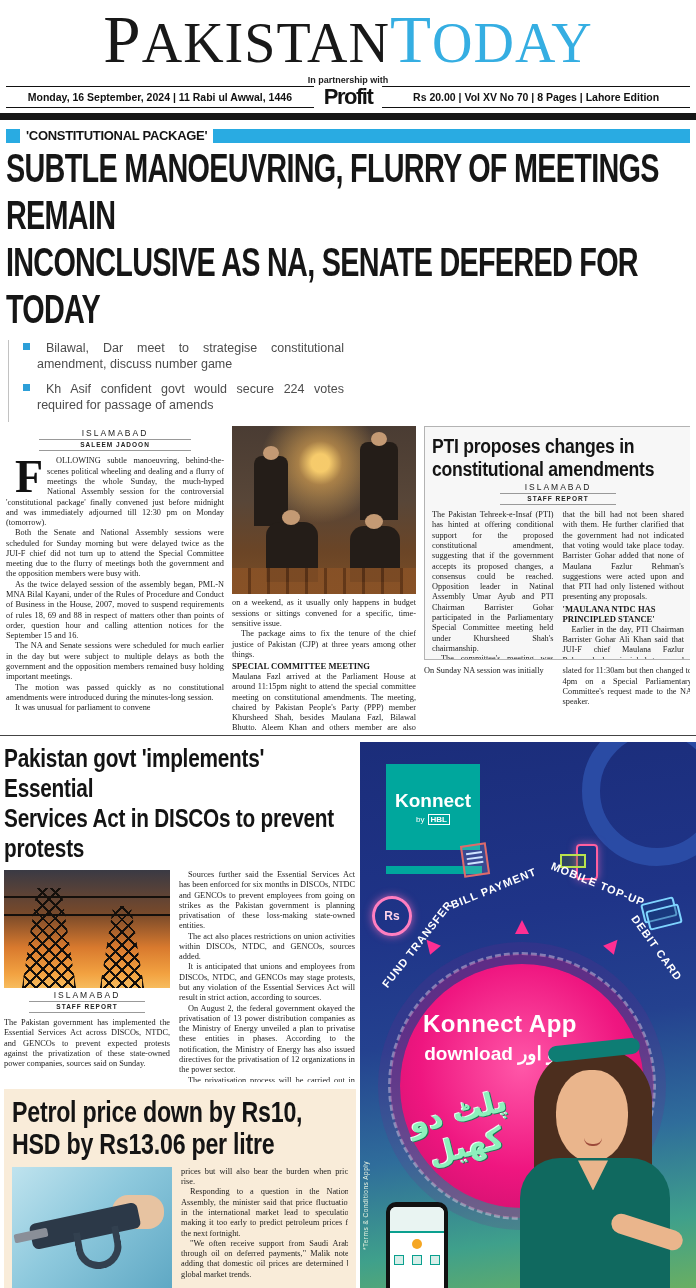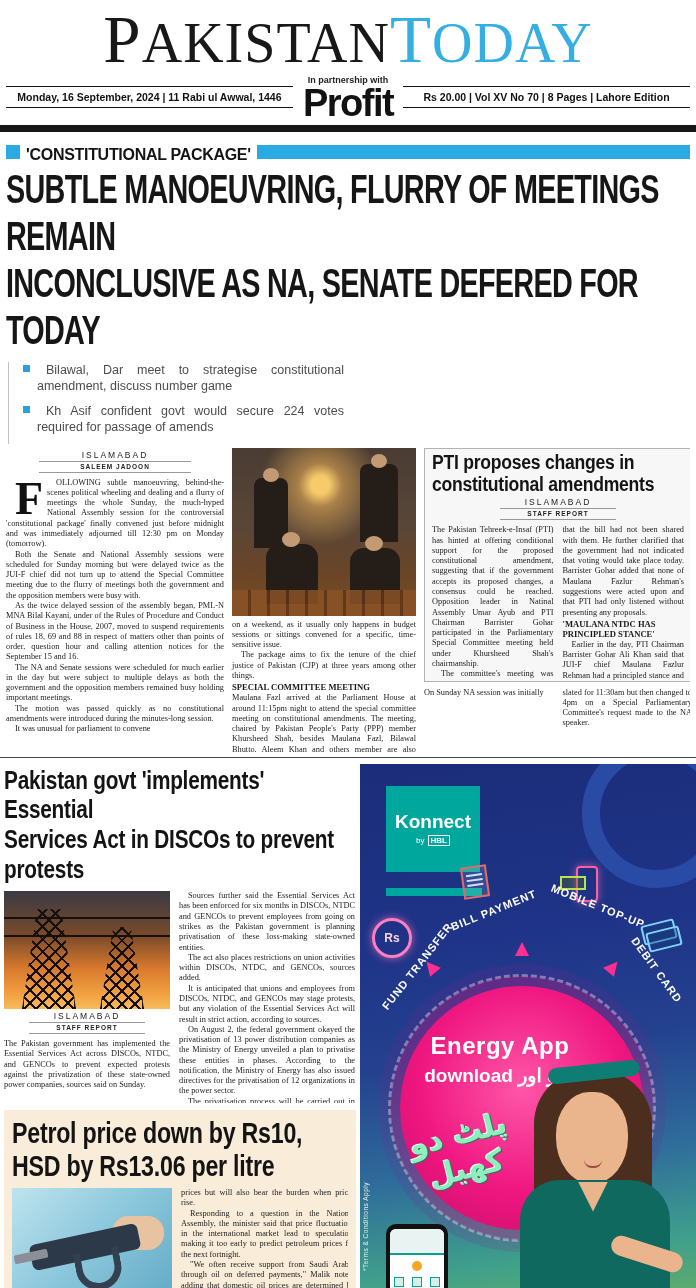--- a/index.html
+++ b/index.html
@@ -9,28 +9,28 @@
     background:#ffffff; overflow:hidden;
     font-family:"Liberation Serif", serif; color:#1a1a1a;
   }
   
   .masthead { text-align:center; padding-top:6px; }
   .mast-title { font-family:"Liberation Serif", serif; font-size:56px; line-height:1.0; letter-spacing:1px; color:#181818; }
   .mast-word { display:inline-block; }
   .mast-word::first-letter { font-size:1.2em; }
   .mast-blue { color:#35aee2; }
   .partner { font-family:"Liberation Sans", sans-serif; font-size:9px; font-weight:bold; color:#222; margin-top:2px; }
-  .date-row { display:flex; align-items:flex-start; padding:0 6px; margin-top:1px; }
+  .date-row { display:flex; align-items:center; padding:0 6px; margin-top:1px; }
   .date-box { flex:1; border-top:1.5px solid #111; border-bottom:1.5px solid #111; padding:4px 2px; font-family:"Liberation Sans", sans-serif; font-size:10.5px; font-weight:bold; color:#111; text-align:center; }
-  .profit-logo { font-family:"Liberation Sans", sans-serif; font-weight:bold; font-size:38px; letter-spacing:-1.5px; color:#121212; padding:0 10px; line-height:0.9; }
+  .profit-logo { font-family:"Liberation Sans", sans-serif; font-weight:bold; font-size:22px; letter-spacing:-1.5px; color:#121212; padding:0 10px; line-height:0.9; }
   .black-bar { height:7px; background:#161616; margin:5px 0 0; }
   
   .kicker { display:flex; align-items:center; gap:6px; margin:8px 6px 2px; }
   .kicker-sq { width:14px; height:14px; background:#29abe2; }
-  .kicker-label { font-family:"Liberation Sans", sans-serif; font-weight:bold; font-size:16px; letter-spacing:-0.3px; color:#141414; white-space:nowrap;margin-top:6px; }
+  .kicker-label { font-family:"Liberation Sans", sans-serif; font-weight:bold; font-size:13px; letter-spacing:-0.3px; color:#141414; white-space:nowrap; }
   .kicker-bar { flex:1; height:14px; background:#29abe2; }
   .headline-wrap { margin:2px 6px 4px; overflow:hidden; }
   .condensed { transform:scaleX(0.72); transform-origin:0 0; width:138.9%; }
   .headline { font-family:"Liberation Sans", sans-serif; font-weight:bold; font-size:40px; line-height:1.17; letter-spacing:-1px; color:#161616; }
   
   .bullets { display:grid; grid-template-columns:1fr 1fr; margin:8px 8px 2px; }
   .bullet-col { padding-right:12px; }
   .bullet-col.right { border-left:1px solid #c2c2c2; padding-left:14px; padding-right:4px; }
   .bullet-col p { font-family:"Liberation Sans", sans-serif; font-size:12.5px; line-height:1.28; color:#4d4d4d; margin-bottom:9px; padding-left:14px; position:relative; }
   .bullet-col p::before { content:""; position:absolute; left:0; top:3px; width:7px; height:7px; background:#2d9fd8; }
@@ -46,21 +46,21 @@
   .dropcap { float:left; font-size:46px; line-height:0.78; font-weight:bold; padding:3px 4px 0 0; color:#111; }
   .p-first { text-indent:0; }
   .photo-parl { width:184px; height:168px; position:relative; overflow:hidden; margin-bottom:4px;
     background:
       radial-gradient(circle at 48% 22%, rgba(255,210,110,0.95) 0 9px, rgba(255,190,90,0.5) 22px, rgba(120,80,40,0) 60px),
       linear-gradient(180deg,#4a3c33 0%, #584638 45%, #6b4526 75%, #7a4f28 100%); }
   .parl-fig { position:absolute; background:#241d18; border-radius:8px 8px 0 0; }
   .parl-head { position:absolute; background:#c49a74; border-radius:50%; }
   .parl-seats { position:absolute; left:0; right:0; bottom:0; height:26px;
     background:repeating-linear-gradient(90deg,#8a5226 0 16px,#5f3416 16px 19px); opacity:.85; }
-  .pti-box { border:1px solid #b3b3b3; background:#f7f7f7; padding:2px 7px; height:234px; overflow:hidden; }
+  .pti-box { border:1px solid #b3b3b3; background:#f7f7f7; padding:8px 7px; height:234px; overflow:hidden; }
   .pti-title { font-family:"Liberation Sans", sans-serif; font-weight:bold; font-size:20px; line-height:1.12; letter-spacing:-0.3px; color:#151515; transform:scaleX(0.88); transform-origin:0 0; width:113.6%; }
   .two-col { display:grid; grid-template-columns:1fr 1fr; column-gap:9px; }
   .story-cont { margin-top:6px; }
   .rule-full { border-top:1px solid #444; margin:5px 0 0; }
   
   .lower { display:grid; grid-template-columns:352px 336px; column-gap:4px; padding:4px 2px 0 4px; height:645px; }
   .sec-title { font-family:"Liberation Sans", sans-serif; font-weight:bold; color:#141414; letter-spacing:-0.3px; }
   .ess-title { font-size:26px; line-height:1.15; transform:scaleX(0.80); transform-origin:0 0; width:125%; margin:4px 0 6px; }
   .ess-grid { display:grid; grid-template-columns:166px 176px; column-gap:9px; margin-top:2px; height:212px; overflow:hidden; }
   .photo-pylon { width:166px; height:118px; position:relative; overflow:hidden;
@@ -339,21 +339,21 @@
             <b></b>
           </div>
       </div>
 
       <span class="arc-label" style="left:4px; top:196px; transform:rotate(-52deg);">FUND TRANSFER</span>
       <span class="arc-label" style="left:88px; top:140px; transform:rotate(-22deg);">BILL PAYMENT</span>
       <span class="arc-label" style="left:188px; top:136px; transform:rotate(22deg);">MOBILE TOP-UP</span>
       <span class="arc-label" style="right:0px; top:200px; transform:rotate(54deg);">DEBIT CARD</span>
 
       <div class="ad-head">
-        <div class="l1">Energy App</div>
+        <div class="l1">Konnect App</div>
         <div class="l2">download کرو اور</div>
       </div>
 
       <div class="urdu-callig">
         <div class="u1">پلٹ دو</div>
         <div class="u2">کھیل</div>
       </div>
 
       <div class="model">
         <span class="m-hair"></span>

